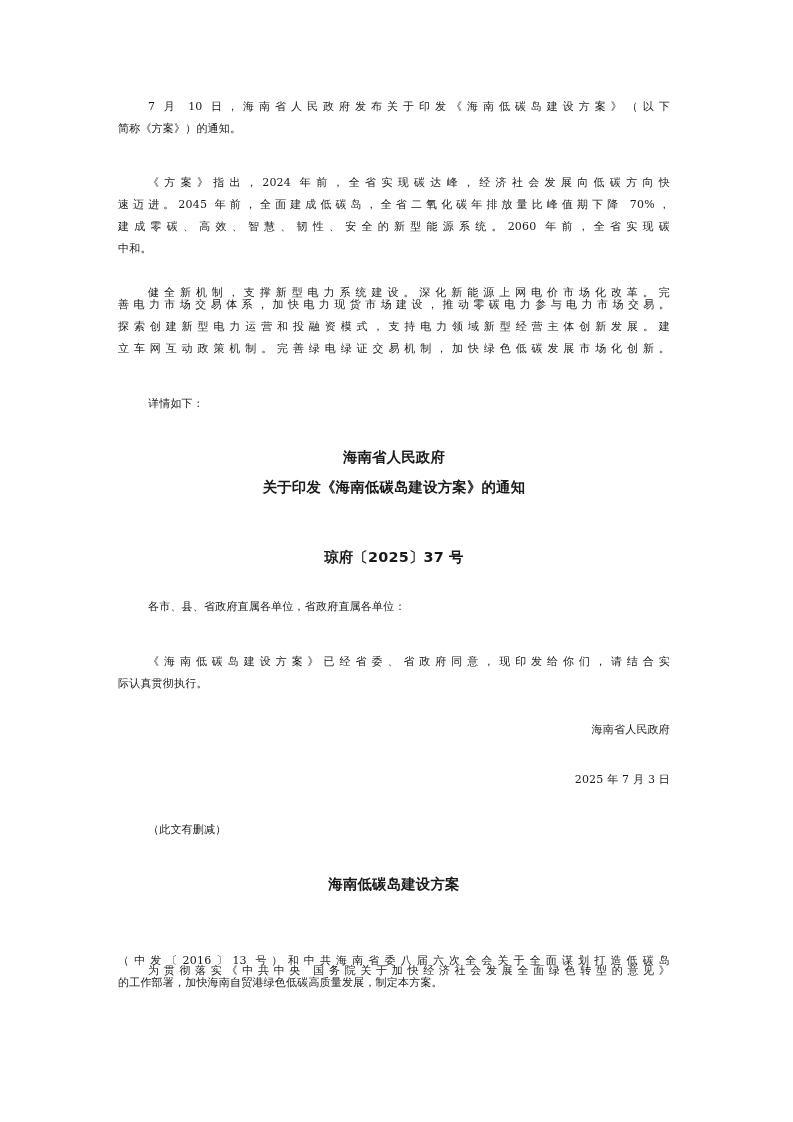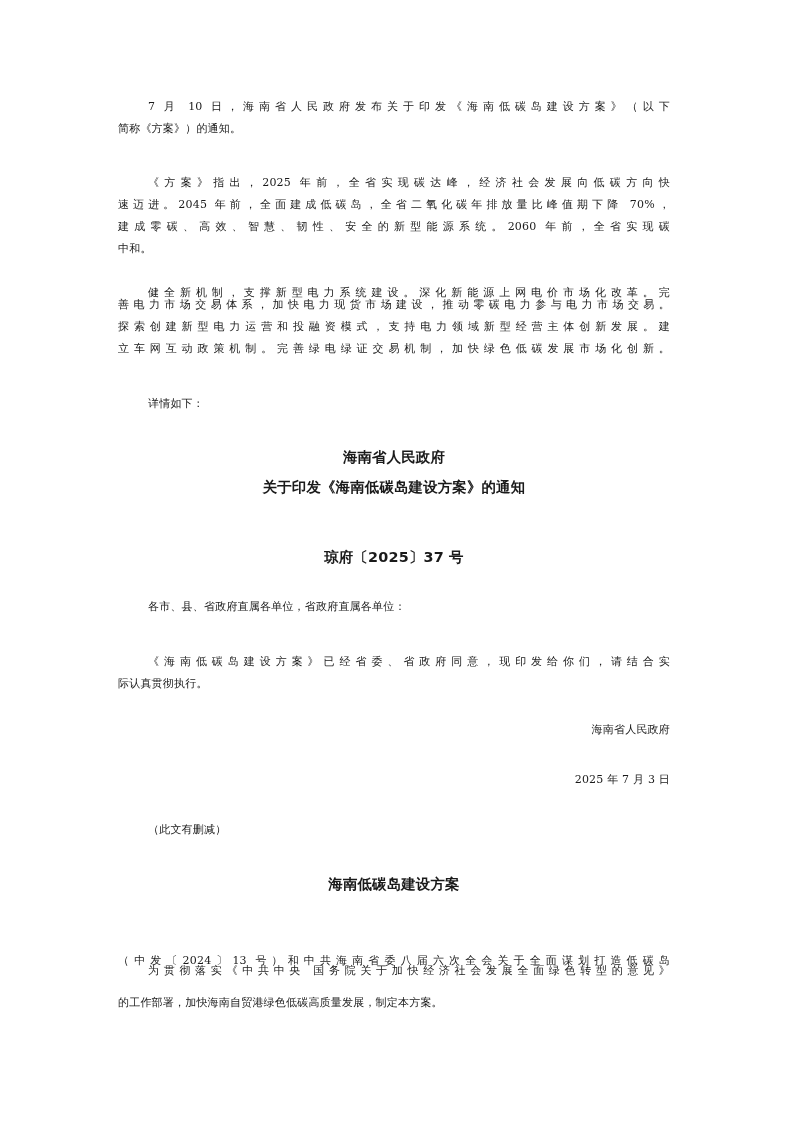--- a/index.html
+++ b/index.html
@@ -14,21 +14,21 @@
   .just { text-align: justify; text-align-last: justify; }
 </style>
 </head>
 <body>
 
 <div class="page">
 
   <div class="ln ind just" style="top:96px">7 月 10 日，海南省人民政府发布关于印发《海南低碳岛建设方案》（以下</div>
   <div class="ln" style="top:118px">简称《方案》）的通知。</div>
 
-  <div class="ln ind just" style="top:172px">《方案》指出，2025 年前，全省实现碳达峰，经济社会发展向低碳方向快</div>
+  <div class="ln ind just" style="top:172px">《方案》指出，2024 年前，全省实现碳达峰，经济社会发展向低碳方向快</div>
   <div class="ln just" style="top:194px">速迈进。2045 年前，全面建成低碳岛，全省二氧化碳年排放量比峰值期下降 70%，</div>
   <div class="ln just" style="top:216px">建成零碳、高效、智慧、韧性、安全的新型能源系统。2060 年前，全省实现碳</div>
   <div class="ln" style="top:238px">中和。</div>
 
   <div class="ln ind just" style="top:282px">健全新机制，支撑新型电力系统建设。深化新能源上网电价市场化改革。完</div>
   <div class="ln just" style="top:294px">善电力市场交易体系，加快电力现货市场建设，推动零碳电力参与电力市场交易。</div>
   <div class="ln just" style="top:316px">探索创建新型电力运营和投融资模式，支持电力领域新型经营主体创新发展。建</div>
   <div class="ln just" style="top:338px">立车网互动政策机制。完善绿电绿证交易机制，加快绿色低碳发展市场化创新。</div>
 
   <div class="ln ind" style="top:393px">详情如下：</div>
@@ -43,16 +43,16 @@
   <div class="ln" style="top:673px">际认真贯彻执行。</div>
 
   <div class="ln right" style="top:719px">海南省人民政府</div>
   <div class="ln right" style="top:769px">2025 年 7 月 3 日</div>
 
   <div class="ln ind" style="top:819px">（此文有删减）</div>
 
   <div class="ln center" style="top:873px">海南低碳岛建设方案</div>
 
   <div class="ln ind just" style="top:960px">为贯彻落实《中共中央 国务院关于加快经济社会发展全面绿色转型的意见》</div>
-  <div class="ln just" style="top:950px">（中发〔2024〕13 号）和中共海南省委八届六次全会关于全面谋划打造低碳岛</div>
-  <div class="ln" style="top:992px">的工作部署，加快海南自贸港绿色低碳高质量发展，制定本方案。</div>
+  <div class="ln just" style="top:950px">（中发〔2016〕13 号）和中共海南省委八届六次全会关于全面谋划打造低碳岛</div>
+  <div class="ln" style="top:972px">的工作部署，加快海南自贸港绿色低碳高质量发展，制定本方案。</div>
 
 </div>
 
 </body></html>

